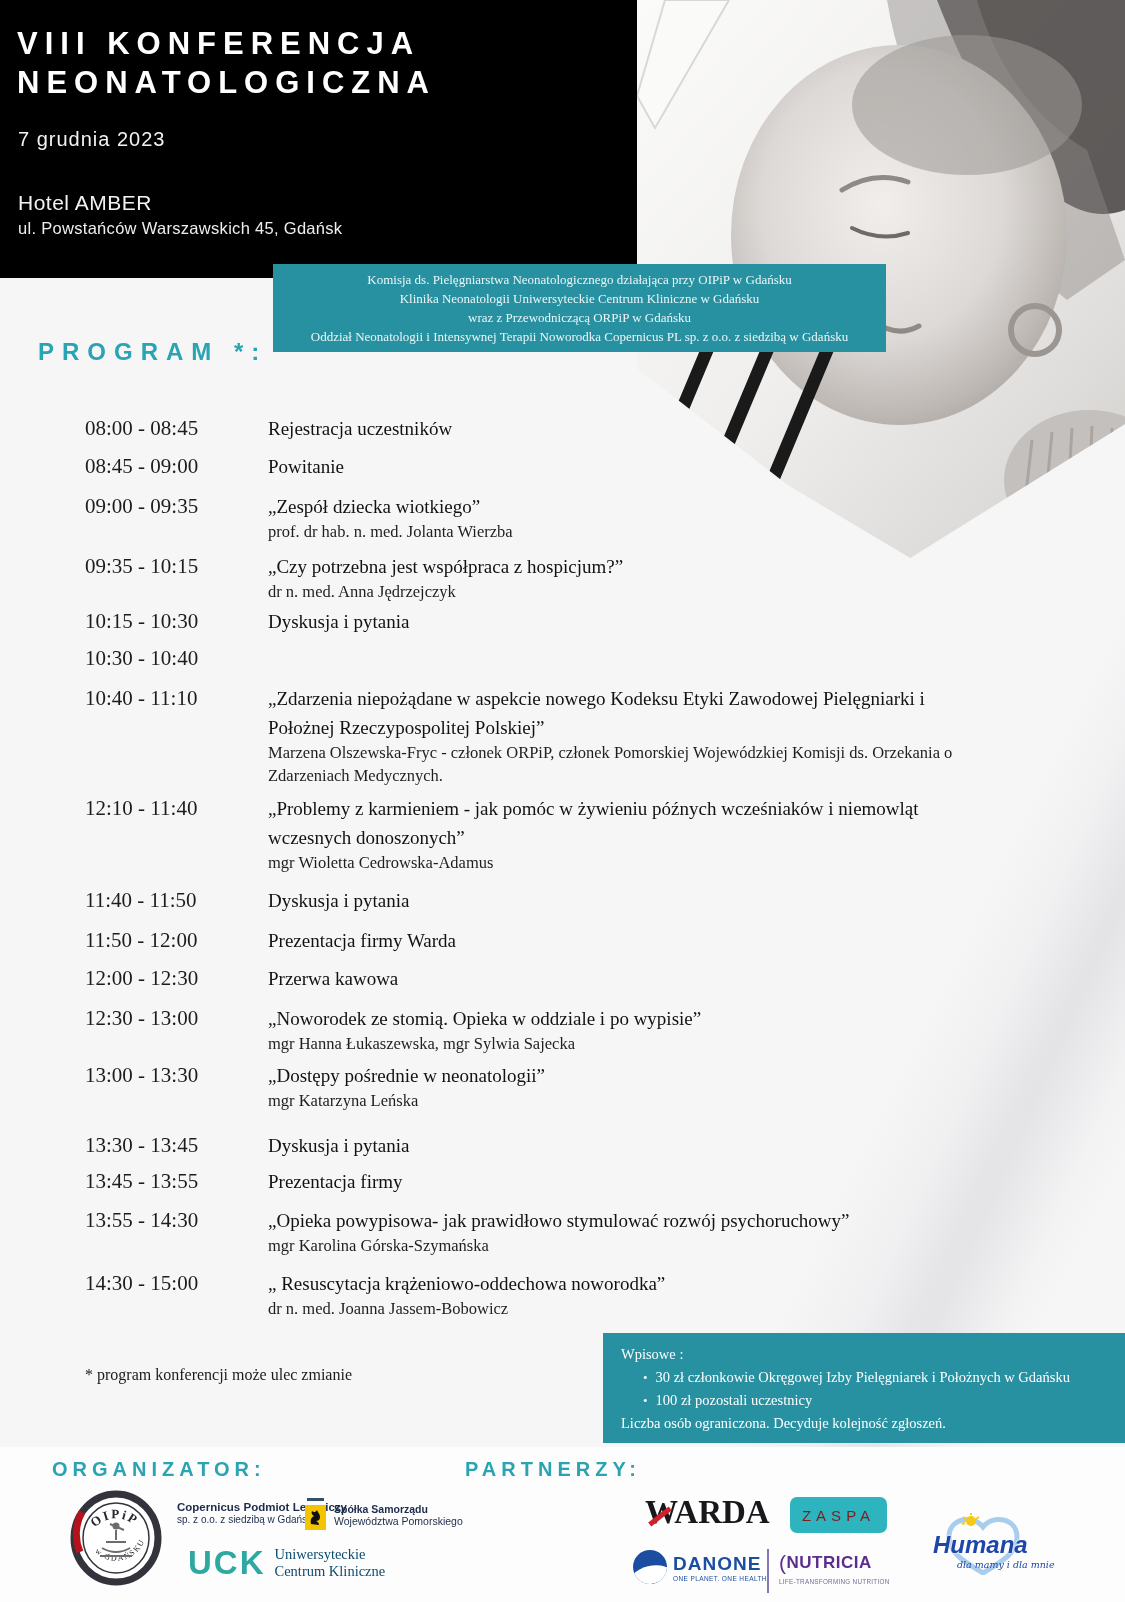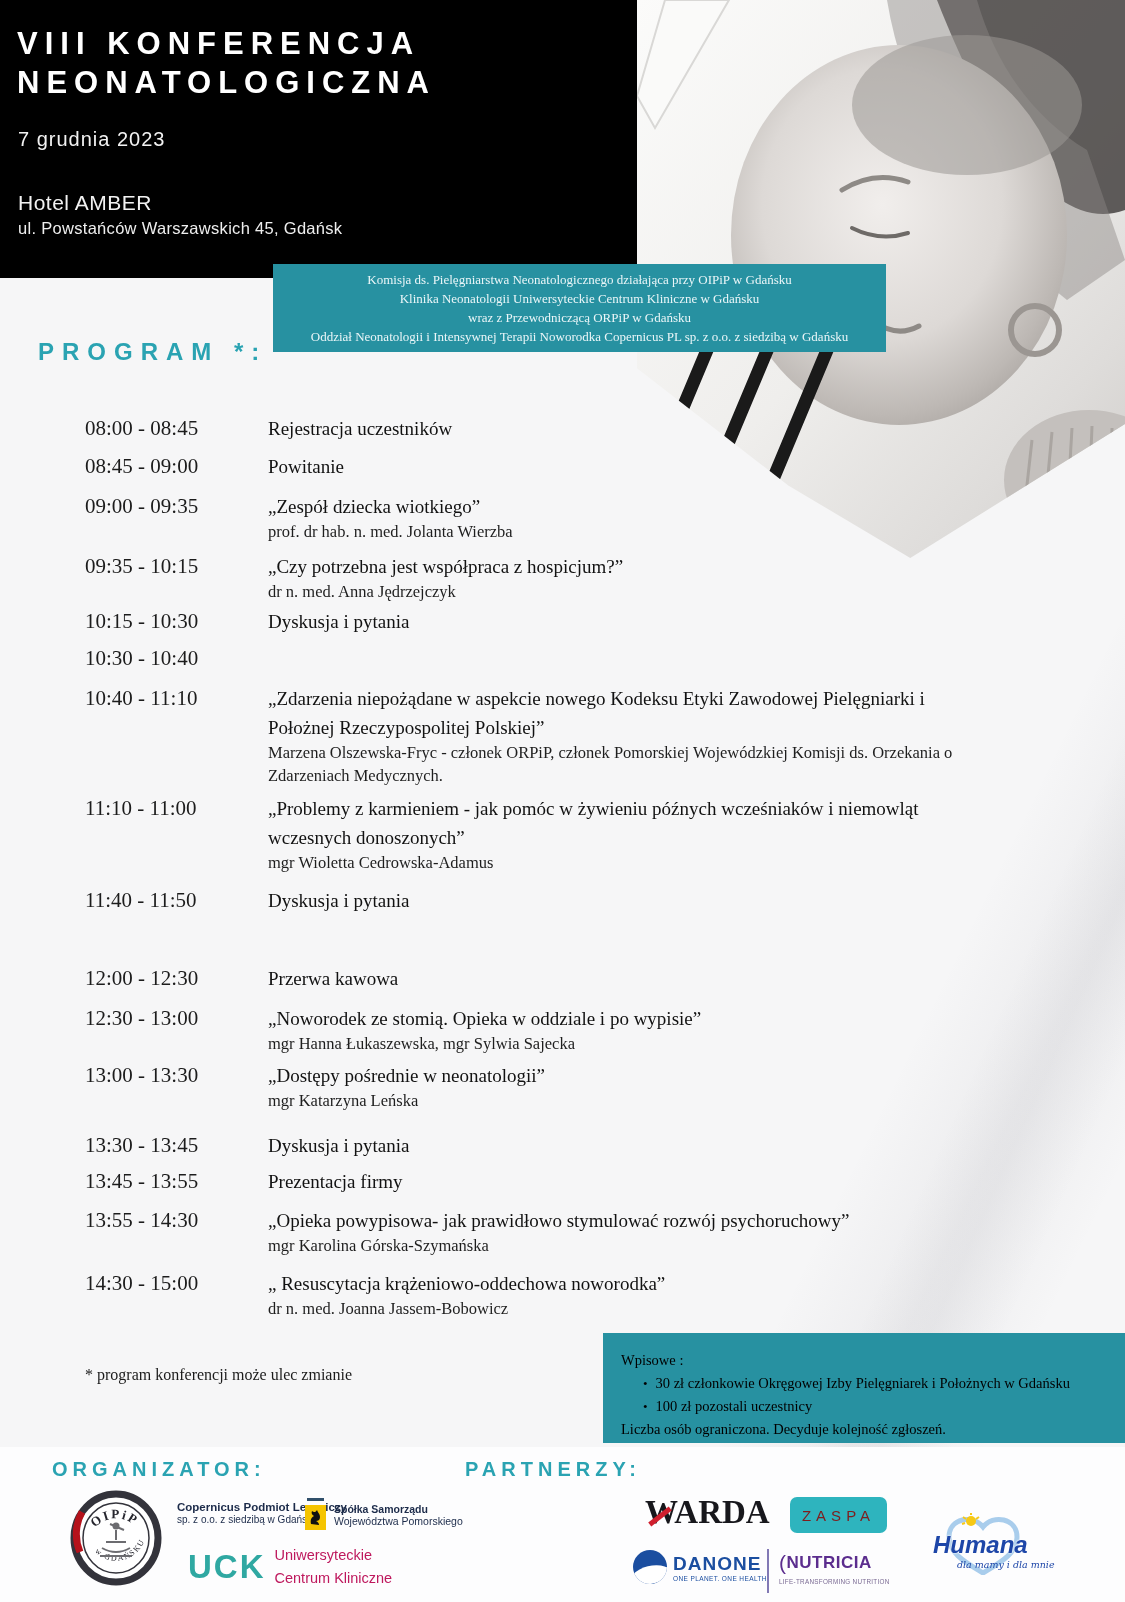--- a/index.html
+++ b/index.html
@@ -38,41 +38,41 @@
           font-weight:700;font-size:24px;letter-spacing:8px;color:#2aa3b2;}
   .srow{position:absolute;left:85px;width:888px;display:flex;z-index:4;}
   .srow .time{width:183px;flex:none;font-size:21px;line-height:29px;color:#1c1c1c;}
   .srow .cell{width:705px;}
   .srow .title{font-size:19px;line-height:29px;color:#121212;}
   .srow .speaker{font-size:16.5px;line-height:22.5px;color:#1e1e1e;}
   .footnote{position:absolute;left:85px;top:1366px;z-index:4;font-size:16px;color:#1b1b1b;}
 
   
   .fees{position:absolute;left:603px;top:1333px;width:522px;height:110px;background:#2791a1;z-index:4;
-        color:#000000;font-size:14.5px;line-height:23px;padding:16px 0 0 18px;box-sizing:border-box;}
+        color:#ffffff;font-size:14.5px;line-height:23px;padding:10px 0 0 18px;box-sizing:border-box;}
   .fees .fee-item{padding-left:22px;display:flex;gap:8px;}
   .fees .bullet{font-size:13px;}
 
   
   .sec-heading{position:absolute;z-index:5;font-family:"Liberation Sans",sans-serif;font-weight:700;
                font-size:20px;letter-spacing:5px;color:#2aa3b2;}
   .org-heading{left:52px;top:1458px;}
   .part-heading{left:465px;top:1458px;}
   .logo{position:absolute;z-index:5;}
   .copernicus{left:177px;top:1501px;font-family:"Liberation Sans",sans-serif;color:#1c2b4a;}
   .copernicus .l1{font-size:11.5px;font-weight:700;line-height:13px;}
   .copernicus .l2{font-size:10px;line-height:12px;}
   .pom-line{position:absolute;left:307px;top:1498px;width:17px;height:3px;background:#31506b;z-index:5;}
   .pom-shield{left:305px;top:1505px;width:21px;height:25px;background:#f5c400;display:flex;align-items:center;justify-content:center;}
   .pomorskie{left:334px;top:1503px;font-family:"Liberation Sans",sans-serif;color:#1c2b4a;}
   .pomorskie .l1{font-size:10.5px;font-weight:700;line-height:12px;}
   .pomorskie .l2{font-size:10.5px;line-height:12px;}
   .uck{left:188px;top:1544px;display:flex;gap:9px;align-items:center;}
   .uck .abbr{font-family:"Liberation Sans",sans-serif;font-weight:700;font-size:33px;letter-spacing:2px;color:#2fa8a2;}
-  .uck .name{font-family:Liberation Sans, sans-serif;font-size:14.5px;line-height:23px;color:#be185d;white-space:pre-line;}
+  .uck .name{font-family:Liberation Serif, serif;font-size:14.5px;line-height:17px;color:#0c4a6e;white-space:pre-line;}
   .warda{left:645px;top:1494px;font-family:"Liberation Serif",serif;font-weight:700;font-size:33px;
          letter-spacing:0;color:#17171c;}
   .warda .red{position:absolute;left:2px;top:20px;width:26px;height:5px;background:#d01f2e;transform:rotate(-38deg);}
   .zaspa{left:790px;top:1497px;width:97px;height:36px;background:#2eb4be;border-radius:7px;display:flex;
          align-items:center;justify-content:center;font-family:"Liberation Sans",sans-serif;
          font-size:15px;letter-spacing:5px;color:#7f1d1d;}
   .humana{left:933px;top:1513px;width:100px;height:62px;}
   .humana svg{position:absolute;left:12px;top:0;}
   .humana .hname{position:absolute;left:0;top:18px;font-family:"Liberation Sans",sans-serif;font-weight:700;
          font-style:italic;font-size:24px;color:#1d46a8;text-shadow:0 0 2px #fff,0 0 2px #fff;}
@@ -196,30 +196,36 @@
     <div class="time">10:30 - 10:40</div>
   </div>
   <div class="srow" style="top:684px">
     <div class="time">10:40 - 11:10</div>
     <div class="cell">
       <div class="title">„Zdarzenia niepożądane w aspekcie nowego Kodeksu Etyki Zawodowej Pielęgniarki i Położnej Rzeczypospolitej Polskiej”</div>
       <div class="speaker">Marzena Olszewska-Fryc - członek ORPiP, członek Pomorskiej Wojewódzkiej Komisji ds. Orzekania o Zdarzeniach Medycznych.</div>
     </div>
   </div>
   <div class="srow" style="top:794px">
-    <div class="time">11:10 - 11:00</div>
+    <div class="time">12:10 - 11:40</div>
     <div class="cell">
       <div class="title">„Problemy z karmieniem - jak pomóc w żywieniu późnych wcześniaków i niemowląt wczesnych donoszonych”</div>
       <div class="speaker">mgr Wioletta Cedrowska-Adamus</div>
     </div>
   </div>
   <div class="srow" style="top:886px">
     <div class="time">11:40 - 11:50</div>
     <div class="cell">
         <div class="title">Dyskusja i pytania</div>
+      </div>
+  </div>
+  <div class="srow" style="top:926px">
+    <div class="time">11:50 - 12:00</div>
+    <div class="cell">
+        <div class="title">Prezentacja firmy Warda</div>
       </div>
   </div>
   <div class="srow" style="top:964px">
     <div class="time">12:00 - 12:30</div>
     <div class="cell">
         <div class="title">Przerwa kawowa</div>
       </div>
   </div>
   <div class="srow" style="top:1004px">
     <div class="time">12:30 - 13:00</div>

